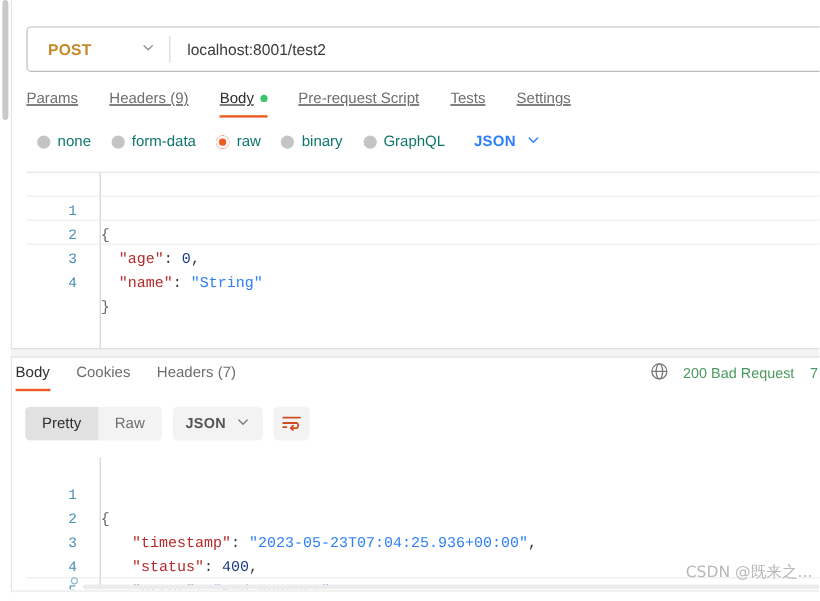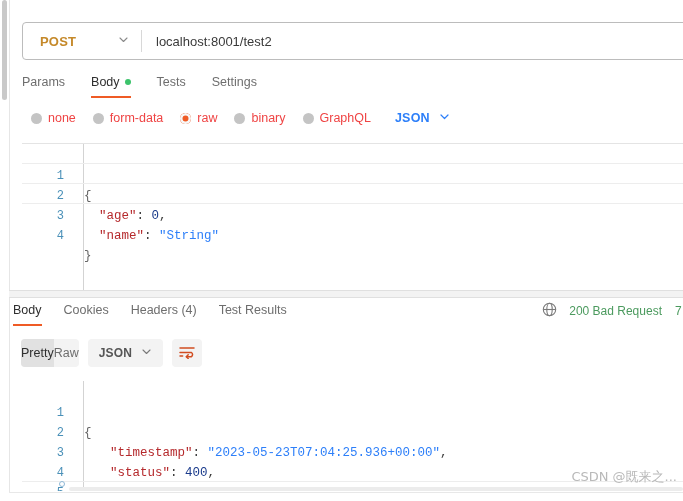--- a/index.html
+++ b/index.html
@@ -93,20 +93,21 @@
     height: 100%;
   }
 
   
   .req-tabs {
     position: absolute;
     left: 13px; top: 72px;
     height: 30px;
     display: flex;
     align-items: flex-start;
+    text-decoration: underline;
   }
   .req-tab {
     position: relative;
     font-size: 12.5px;
     color: #6e6e6e;
     padding: 3px 0 9px 0;
     margin-right: 26px;
     cursor: pointer;
     white-space: nowrap;
   }
@@ -145,21 +146,21 @@
     width: 11px; height: 11px;
     border-radius: 50%;
     background: #c4c4c4;
     margin-right: 6px;
     flex: none;
   }
   .radio.on {
     background: #ef5b25;
     box-shadow: inset 0 0 0 2.5px #f7f7f7, inset 0 0 0 6px #ef5b25;
   }
-  .radio-label { font-size: 12.5px; color: #ef4444; }
+  .radio-label { font-size: 12.5px; color: #0f766e; }
   .json-select {
     display: flex;
     align-items: center;
     margin-left: 7px;
     cursor: pointer;
   }
   .json-select-label {
     font-size: 12.5px;
     font-weight: bold;
     color: #2d7ff9;
@@ -277,21 +278,21 @@
   .segmented {
     display: flex;
     background: #f3f3f3;
     border-radius: 4px;
     overflow: hidden;
     height: 28px;
   }
   .seg {
     display: flex;
     align-items: center;
-    padding: 0 0;
+    padding: 0 14px;
     font-size: 12.5px;
     color: #6e6e6e;
     cursor: pointer;
     height: 100%;
     justify-content: flex-end;
   }
   .seg.active {
     background: #e1e1e1;
     color: #2e2e2e;
   }
@@ -385,21 +386,23 @@
             </svg>
         </span>
       </div>
       <div class="method-divider"></div>
       <input class="url-input" type="text" value="localhost:8001/test2" style="">
     </div>
   </div>
 
   <div class="req-tabs">
     <div class="req-tab"><span>Params</span></div>
+    <div class="req-tab"><span>Headers (9)</span></div>
     <div class="req-tab active"><span>Body</span><span class="dot-green"></span></div>
+    <div class="req-tab"><span>Pre-request Script</span></div>
     <div class="req-tab"><span>Tests</span></div>
     <div class="req-tab"><span>Settings</span></div>
   </div>
 
   <div class="body-types">
     <div class="radio-item">
       <span class="radio"></span>
       <span class="radio-label">none</span>
     </div>
     <div class="radio-item">
@@ -451,22 +454,21 @@
       <span class="ln">4</span>
       <span class="txt k-brace">}</span>
     </div>
   </div>
 
   <div class="splitter"></div>
 
   <div class="res-tabs">
     <div class="res-tab active"><span>Body</span></div>
     <div class="res-tab"><span>Cookies</span></div>
-    <div class="res-tab"><span>Headers (4)</span></div>
-    <div class="res-tab"><span>Test Results</span></div>
+    <div class="res-tab"><span>Headers (7)</span></div>
   </div>
 
   <div class="res-status">
     <span class="globe-icon">
       <svg width="15" height="15" viewBox="0 0 15 15">
         <circle cx="7.5" cy="7.5" r="6.2" fill="none" stroke="#7a7a7a" stroke-width="1.1"></circle>
         <ellipse cx="7.5" cy="7.5" rx="2.7" ry="6.2" fill="none" stroke="#7a7a7a" stroke-width="1.1"></ellipse>
         <line x1="1.3" y1="7.5" x2="13.7" y2="7.5" stroke="#7a7a7a" stroke-width="1.1"></line>
       </svg>
     </span>

